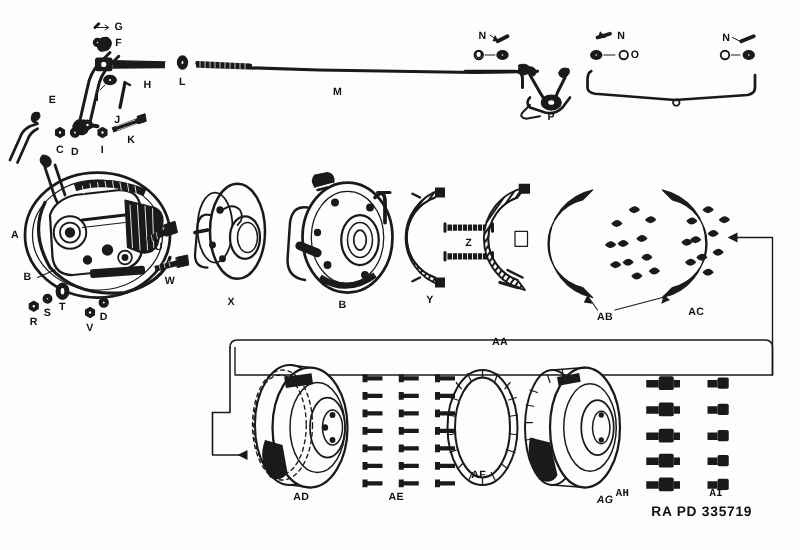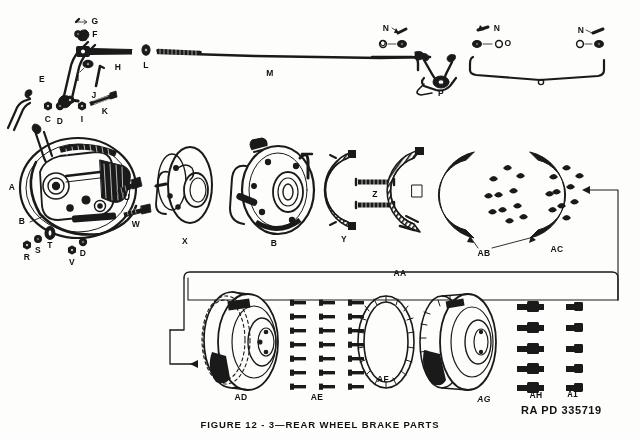--- a/index.html
+++ b/index.html
@@ -631,19 +631,18 @@
   <div class="cal" style="left:274px;top:238px;">B</div>
   <div class="cal" style="left:344px;top:234px;">Y</div>
   <div class="cal" style="left:375px;top:189px;">Z</div>
   <div class="cal" style="left:400px;top:236px;margin-top:32px;">AA</div>
   <div class="cal" style="left:484px;top:248px;">AB</div>
   <div class="cal" style="left:557px;top:244px;">AC</div>
   <div class="cal" style="left:241px;top:392px;">AD</div>
   <div class="cal" style="left:317px;top:392px;">AE</div>
   <div class="cal" style="left:383px;top:374px;">AF</div>
   <div class="cal" style="left:484px;top:394px;font-style:italic;">AG</div>
-  <div class="cal" style="left:536px;top:390px;">AH</div>
+  <div class="cal" style="left:498px;top:390px;font-family:Liberation Mono, monospace;">AH</div>
   <div class="cal" style="left:573px;top:390px;font-family:Liberation Mono, monospace;">AI</div>
 
   <div class="racode" style="left:521px;top:404px;">RA PD 335719</div>
-  <div class="caption" style="top:419px;">FIGURE 12 - 3—REAR WHEEL BRAKE PARTS</div>
 
 </div>
 
 </body></html>

